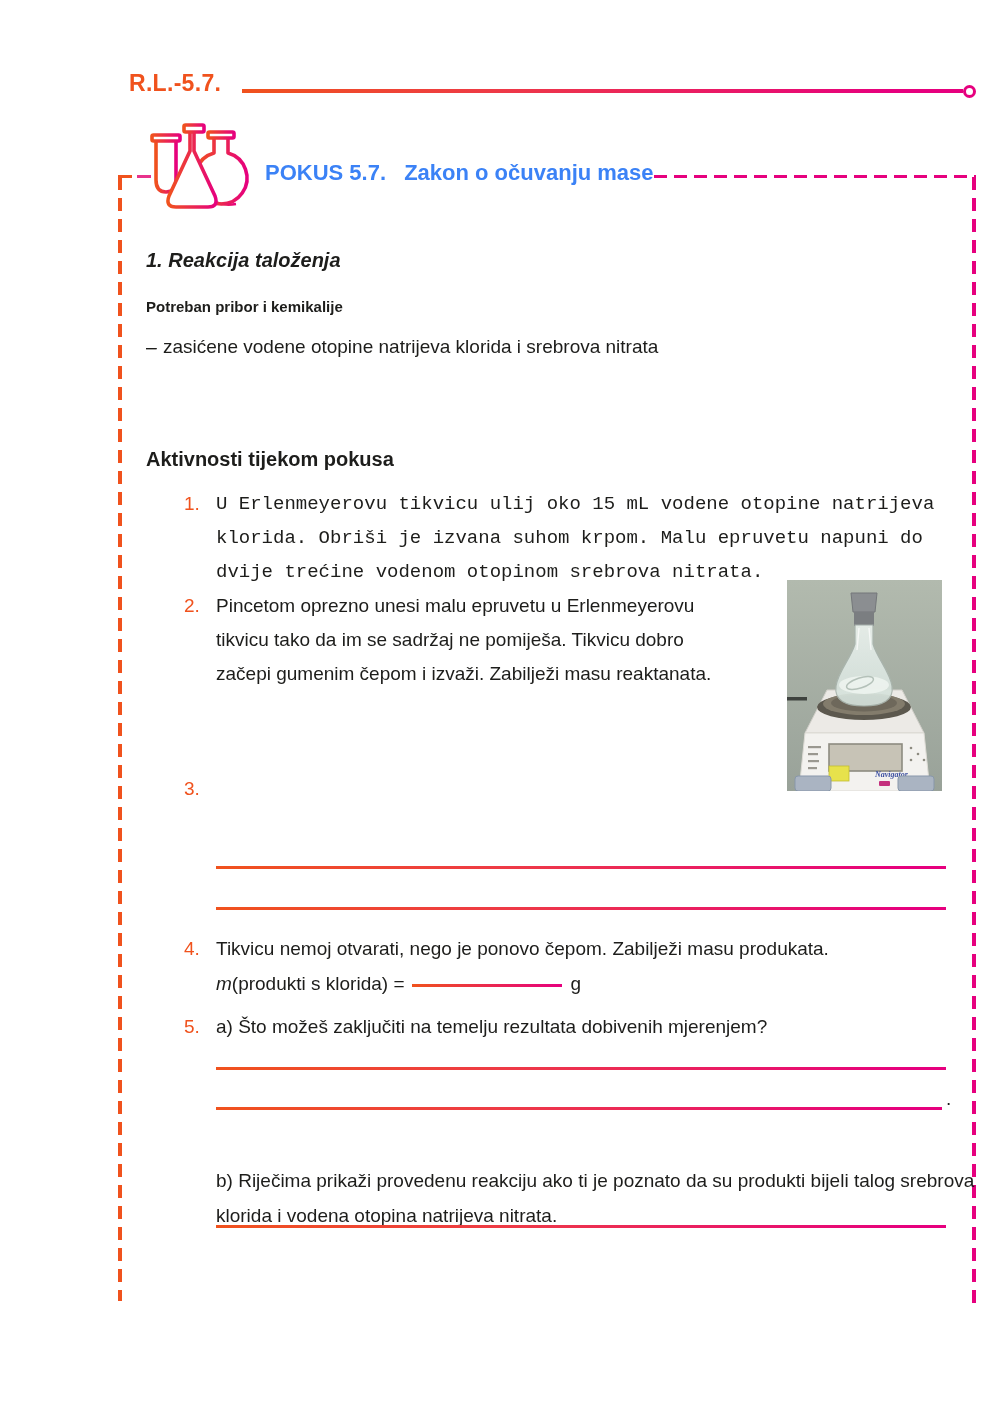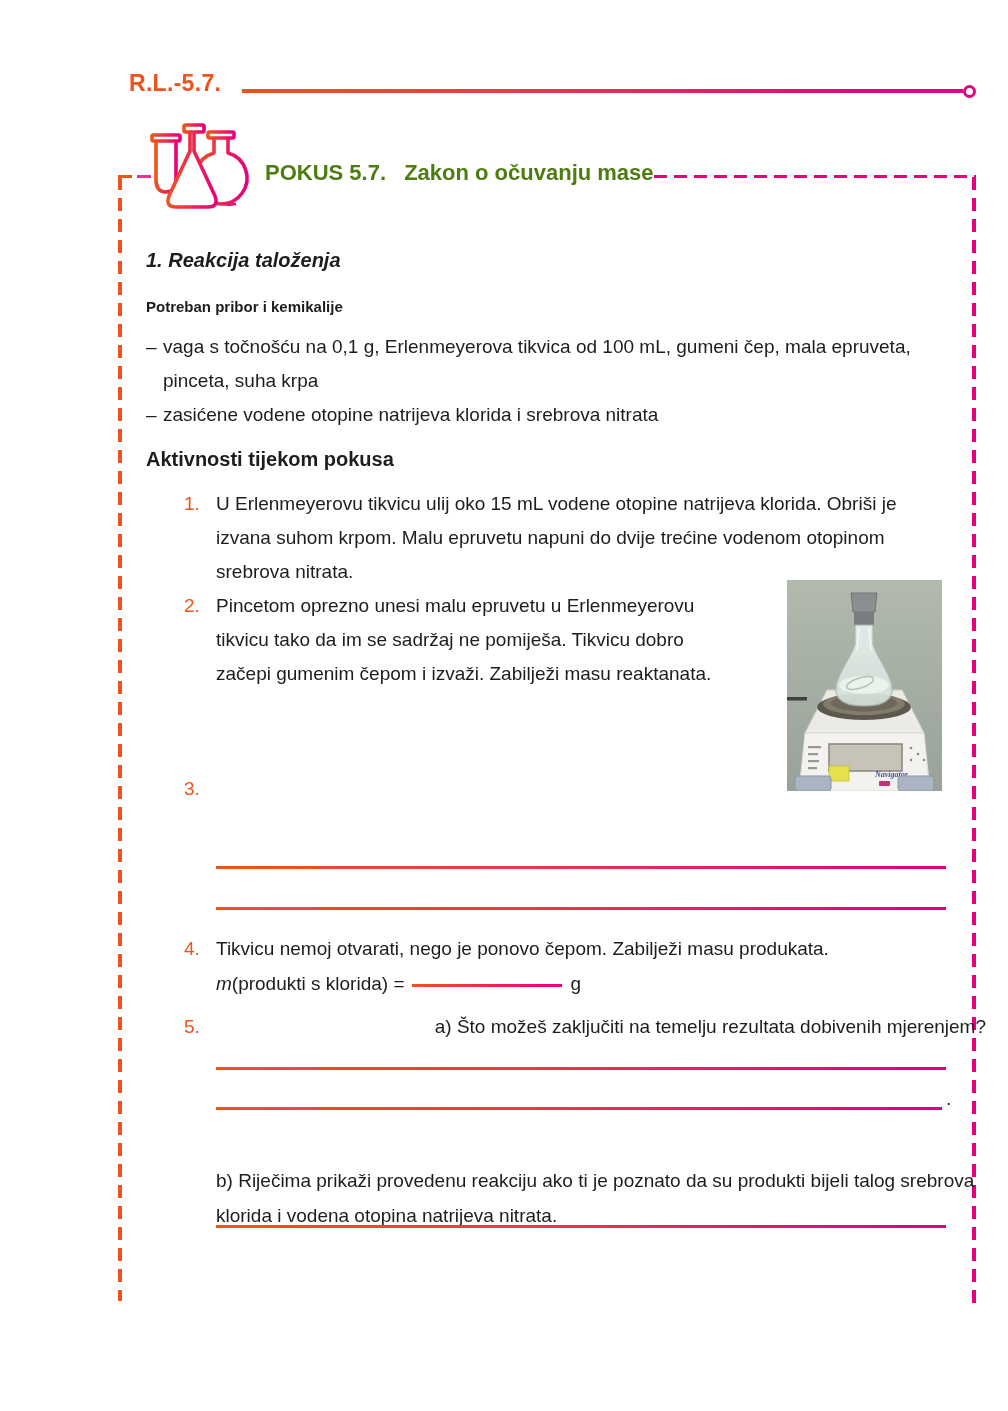--- a/index.html
+++ b/index.html
@@ -17,36 +17,36 @@
   
   .border-left{left:74px;top:177px;width:3.5px;height:1124px;
     background:repeating-linear-gradient(180deg,#F0521D 0 13px,transparent 13px 21px);}
   .border-right{left:928px;top:177px;width:3.5px;height:1126px;
     background:repeating-linear-gradient(180deg,#E6007E 0 13px,transparent 13px 21px);}
   .border-topleft-1{left:74px;top:174.5px;width:14px;height:3.5px;background:#F0521D;}
   .border-topleft-2{left:93px;top:174.5px;width:14px;height:3.5px;background:#E8328C;}
   .border-topright{left:610px;top:174.5px;width:322px;height:3.5px;
     background:repeating-linear-gradient(90deg,#E6007E 0 13px,transparent 13px 20px);}
   
-  .title-row{left:221px;top:160px;font-size:22px;font-weight:700;color:#4d7c0f;white-space:nowrap;}
+  .title-row{left:221px;top:160px;font-size:22px;font-weight:700;color:#3b82f6;white-space:nowrap;}
   .title-row .gap{display:inline-block;width:12px;}
   
   .sec-heading{left:102px;top:249px;font-size:20px;font-weight:700;font-style:italic;}
   .mat-heading{left:102px;top:298px;font-size:15px;font-weight:700;}
   .act-heading{left:102px;top:448px;font-size:20px;font-weight:700;}
   .body{font-size:19px;line-height:34px;}
   .materials{left:102px;top:330px;width:806px;}
   .mat-item{position:relative;padding-left:17px;}
   .mat-item .dash{position:absolute;left:0;top:0;}
   .stepnum{font-size:19px;line-height:34px;color:#F0521D;}
-  .n1{left:140px;top:487px;} .t1{left:172px;top:487px;width:727px;}
+  .n1{left:140px;top:487px;} .t1{left:172px;top:487px;width:727px;font-family:Liberation Mono, monospace;}
   .n2{left:140px;top:589px;} .t2{left:172px;top:589px;width:506px;}
   .n3{left:140px;top:772px;} .t3{left:172px;top:772px;width:600px;line-height:38px;}
   .n4{left:140px;top:932px;} .t4{left:172px;top:932px;width:770px;}
-  .n5{left:140px;top:1010px;} .t5a{left:172px;top:1010px;width:770px;text-align:right;}
+  .n5{left:140px;top:1010px;} .t5a{left:172px;top:1010px;width:770px;}
   .t5b{left:172px;top:1163px;width:766px;line-height:35px;}
   
   .m-row{font-size:19px;white-space:nowrap;}
   .m-row .sym{font-style:italic;}
   .m-row1{left:172px;top:690px;} .m-row2{left:172px;top:973px;}
   .m-blank{display:inline-block;width:150px;height:3px;margin:0 8px 3px 8px;
     background:linear-gradient(90deg,#F0521D,#E6007E);}
   
   .ans{height:3px;background:linear-gradient(90deg,#F0521D 0%,#EE3A46 40%,#E6007E 95%);}
   .ans1{left:172px;top:866px;width:730px;}
@@ -100,21 +100,20 @@
     <span>POKUS 5.7.</span><span class="gap"></span>
     <span>Zakon o očuvanju mase</span>
   </div>
 
   <div class="abs sec-heading">1. Reakcija taloženja</div>
 
   <div class="abs mat-heading">Potreban pribor i kemikalije</div>
   <div class="abs materials body">
     <div class="mat-item">
       <span class="dash">–</span>
-      <span>vaga s točnošću na 0,1 g, Erlenmeyerova tikvica od 100 mL, gumeni čep, mala epruveta, pinceta, suha krpa</span>
     </div>
     <div class="mat-item">
       <span class="dash">–</span>
       <span>zasićene vodene otopine natrijeva klorida i srebrova nitrata</span>
     </div>
   </div>
 
   <div class="abs act-heading">Aktivnosti tijekom pokusa</div>
 
   <div class="abs stepnum n1">1.</div>

